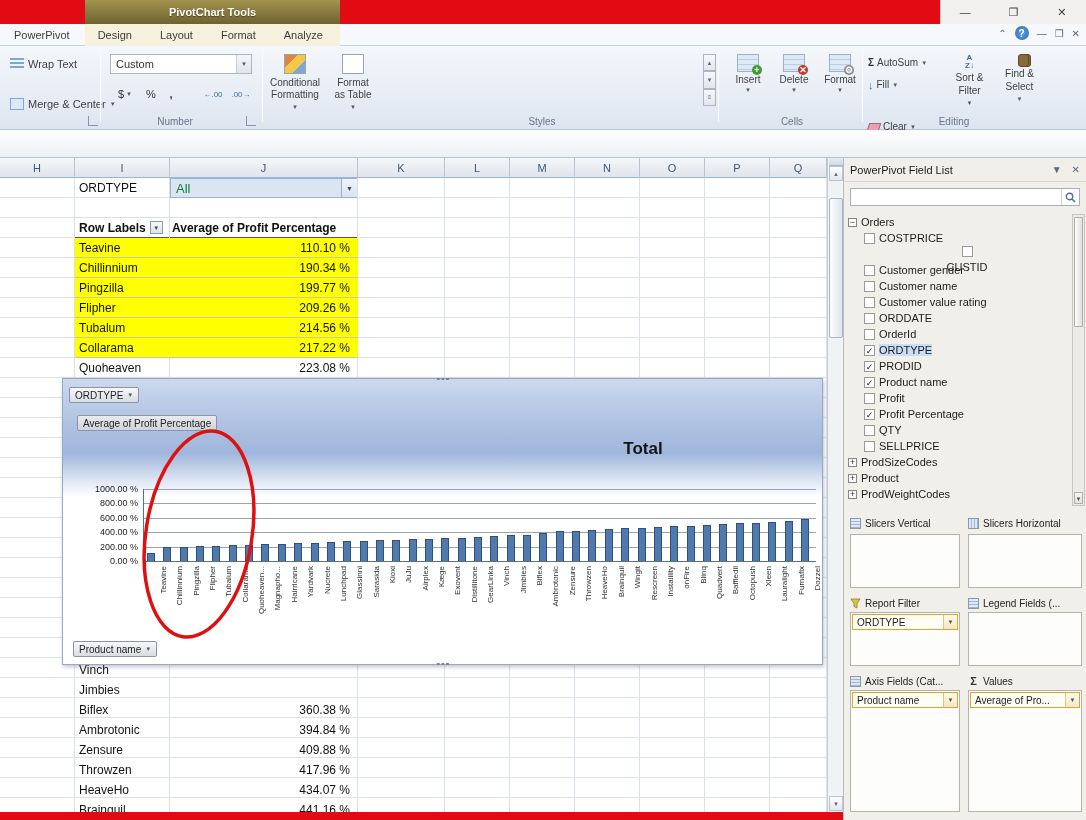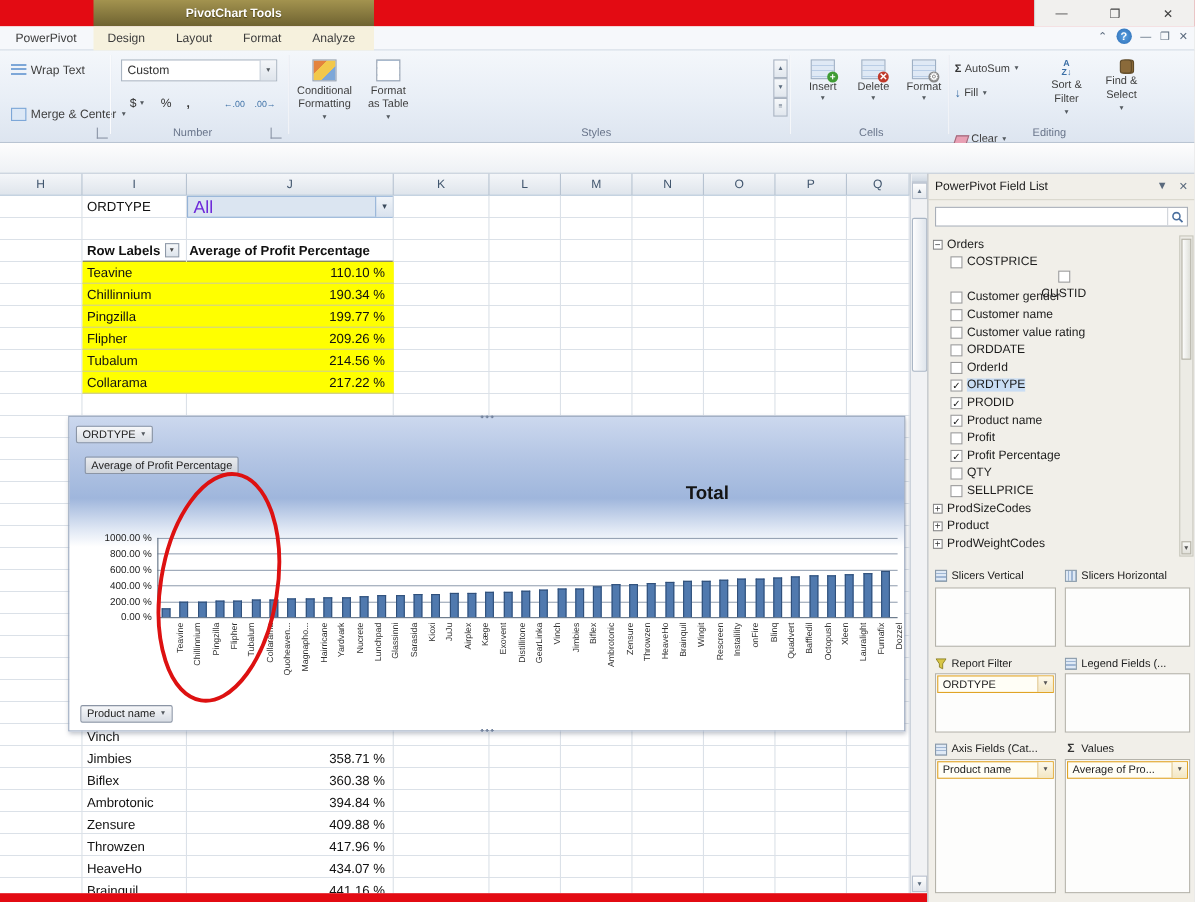--- a/index.html
+++ b/index.html
@@ -61,21 +61,21 @@
   .colh{height:20px;border-right:1px solid #b7c3d1;display:flex;align-items:center;justify-content:center;font-size:11px;color:#41566e;}
   .grid{position:absolute;left:0;top:178px;width:827px;height:634px;background:#fff;background-image:repeating-linear-gradient(180deg,transparent 0 19px,#dbe1e8 19px 20px);overflow:hidden;}
   .vline{position:absolute;top:0;width:1px;height:634px;background:#dbe1e8;}
   .srow{position:absolute;left:75px;width:283px;height:20px;display:flex;}
   .srow .cname{width:95px;padding:3px 0 0 4px;font-size:12px;color:#111;}
   .srow .cval{width:188px;padding:3px 8px 0 0;font-size:12px;color:#111;text-align:right;}
   .yellow{background:#ffff00;border-bottom:1px solid #c9c9a0;}
   .hdrrow{position:absolute;left:75px;width:283px;height:20px;border-bottom:1px solid #555;display:flex;font-weight:bold;font-size:12px;color:#111;}
   .filterbtn{width:13px;height:13px;margin:3px 0 0 4px;border:1px solid #8e99a8;background:linear-gradient(#f6f8fa,#dde4ec);font-size:6px;color:#444;display:flex;align-items:center;justify-content:center;}
   .pfval{position:absolute;left:170px;top:0;width:188px;height:20px;background:#dbe5f1;border:1px solid #95b3d7;display:flex;}
-  .pfval .t{flex:1;font-size:16px;padding:2px 0 0 5px;color:#6d28d9;}
+  .pfval .t{flex:1;font-size:13px;padding:2px 0 0 5px;color:#15803d;}
   .pfval .a{width:16px;border-left:1px solid #95b3d7;background:linear-gradient(#f0f4f9,#d9e2ee);display:flex;align-items:center;justify-content:center;font-size:7px;color:#3a4a5c;}
 
   
   .vscroll{position:absolute;left:827px;top:158px;width:16px;height:654px;background:#f1f2f4;border-left:1px solid #c4cdd8;}
   .vsbtn{position:absolute;left:1px;width:14px;height:15px;background:linear-gradient(#fdfdfd,#e4e8ee);border:1px solid #b9c2cf;font-size:6px;color:#5a6a7d;display:flex;align-items:center;justify-content:center;}
   .vthumb{position:absolute;left:1px;top:40px;width:14px;height:140px;background:linear-gradient(90deg,#fdfdfd,#dfe5ec);border:1px solid #aab6c5;border-radius:2px;}
   .vsplit{position:absolute;left:1px;top:0;width:14px;height:8px;background:linear-gradient(#e8ecf1,#cfd8e2);border-bottom:1px solid #aab6c5;}
 
   
   .chart{position:absolute;left:62px;top:378px;width:761px;height:287px;background:linear-gradient(180deg,#ccd8ee 0,#b3c5e4 38px,#9fb6dc 74px,#dfe7f4 102px,#ffffff 118px,#ffffff 100%);border:1px solid #9aa8bf;box-shadow:1px 2px 4px rgba(80,90,110,.35);z-index:5;}
@@ -309,26 +309,29 @@
         <div class="cval">209.26 %</div>
       </div>
       <div class="srow yellow" style="top: 140px;">
         <div class="cname">Tubalum</div>
         <div class="cval">214.56 %</div>
       </div>
       <div class="srow yellow" style="top: 160px;">
         <div class="cname">Collarama</div>
         <div class="cval">217.22 %</div>
       </div>
+      <div class="srow" style="top: 180px;">
+        <div class="cname">Quoheaven</div>
+        <div class="cval">223.08 %</div>
+      </div>
       <div class="srow" style="top: 482px;">
         <div class="cname">Vinch</div>
       </div>
       <div class="srow" style="top: 502px;">
         <div class="cname">Jimbies</div>
-        <div class="cval">358.71 %</div>
       </div>
       <div class="srow" style="top: 522px;">
         <div class="cname">Biflex</div>
         <div class="cval">360.38 %</div>
       </div>
       <div class="srow" style="top: 542px;">
         <div class="cname">Ambrotonic</div>
         <div class="cval">394.84 %</div>
       </div>
       <div class="srow" style="top: 562px;">

